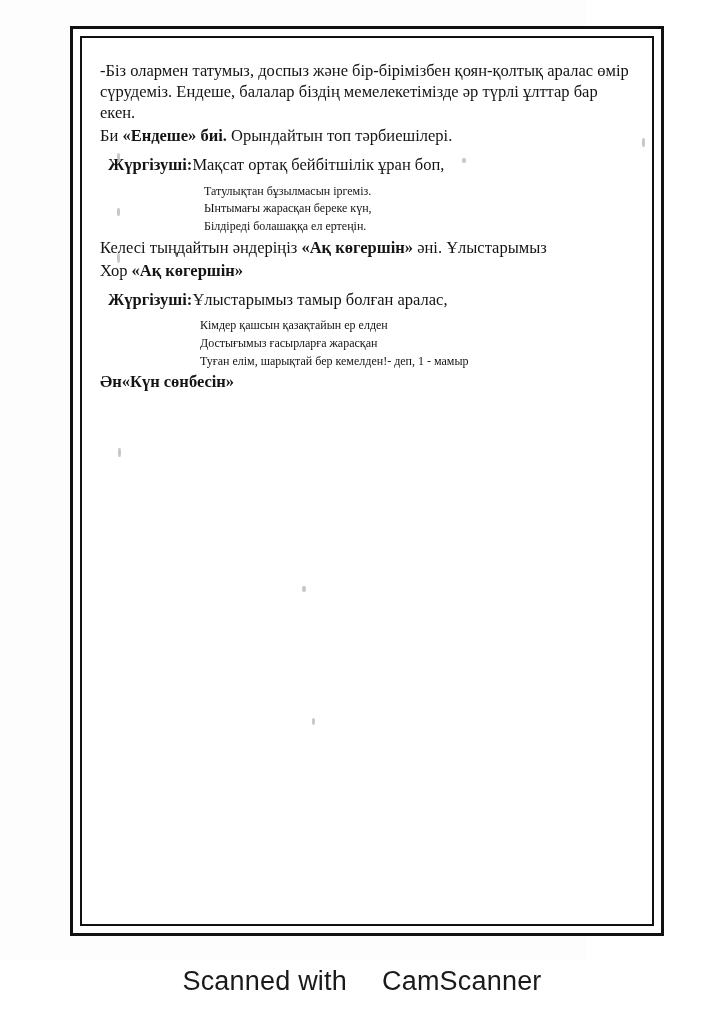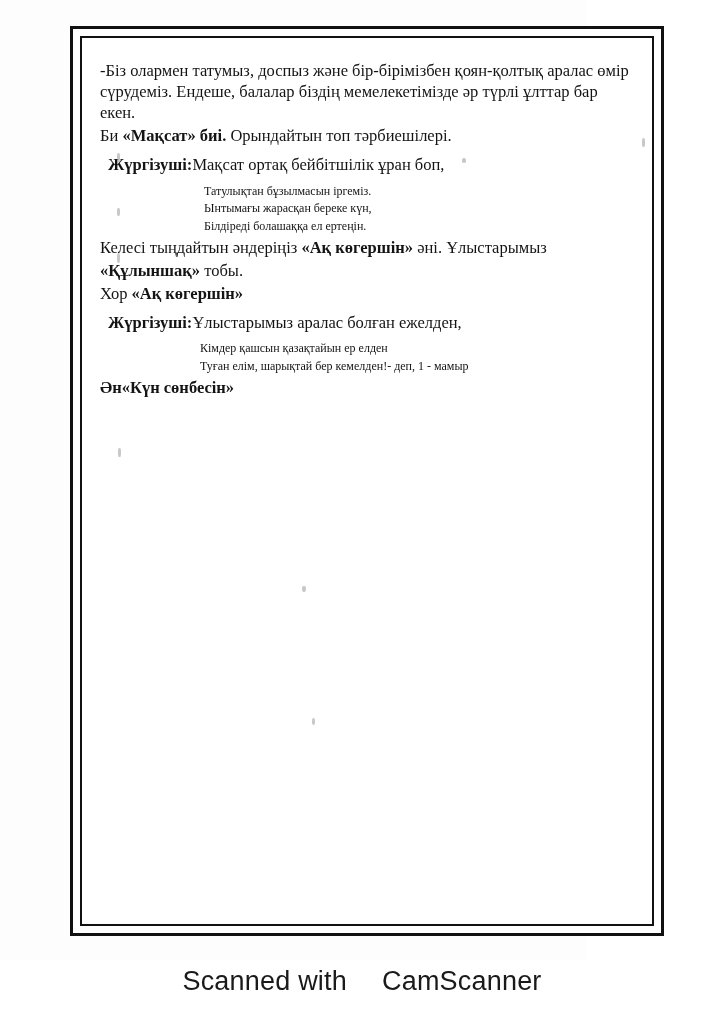--- a/index.html
+++ b/index.html
@@ -124,36 +124,36 @@
 
   <div id="fold-line"></div>
 
   <div id="page-frame-outer">
     <div id="page-frame-inner">
 
       <div class="doc-body">
 
         <p class="para">-Біз олармен татумыз, доспыз және бір-бірімізбен қоян-қолтық аралас өмір сүрудеміз. Ендеше, балалар біздің  мемелекетімізде әр түрлі ұлттар бар екен.</p>
 
-        <p class="para block-gap-sm"><span>Би </span><span class="b">«Мақсат» биі.</span><span> Орындайтын топ тәрбиешілері.</span></p>
+        <p class="para block-gap-sm"><span>Би </span><span class="b">«Ендеше» биі.</span><span> Орындайтын топ тәрбиешілері.</span></p>
 
         <p class="speaker-line block-gap-lg"><span class="b">Жүргізуші:</span><span>Мақсат ортақ бейбітшілік  ұран боп,</span></p>
 
         <p class="verse block-gap-sm">Татулықтан бұзылмасын іргеміз.</p>
         <p class="verse block-gap-sm">Ынтымағы жарасқан береке күн,</p>
         <p class="verse block-gap-sm">Білдіреді болашаққа ел ертеңін.</p>
 
         <p class="para block-gap-md"><span>Келесі тыңдайтын әндеріңіз </span><span class="b">«Ақ көгершін»</span><span> әні. Ұлыстарымыз</span></p>
-        <p class="para"><span class="b">«Құлыншақ»</span><span> тобы.</span></p>
 
         <p class="para block-gap-md"><span>Хор </span><span class="b">«Ақ көгершін»</span></p>
 
-        <p class="speaker-line block-gap-md"><span class="b">Жүргізуші:</span><span>Ұлыстарымыз аралас болған ежелден,</span></p>
+        <p class="speaker-line block-gap-md"><span class="b">Жүргізуші:</span><span>Ұлыстарымыз тамыр болған аралас,</span></p>
 
         <p class="verse tight">Кімдер қашсын қазақтайын ер елден</p>
+        <p class="verse tight">Достығымыз ғасырларға жарасқан</p>
         <p class="verse tight">Туған елім, шарықтай бер кемелден!- деп, 1 - мамыр</p>
 
 
         <p class="para block-gap-sm"><span class="b">Ән</span><span class="b">«Күн сөнбесін»</span></p>
 
       </div>
 
       <span class="speck" style="left:35px; top:115px; width:3px; height:9px;"></span>
       <span class="speck" style="left:35px; top:170px; width:3px; height:8px;"></span>
       <span class="speck" style="left:35px; top:215px; width:3px; height:10px;"></span>

